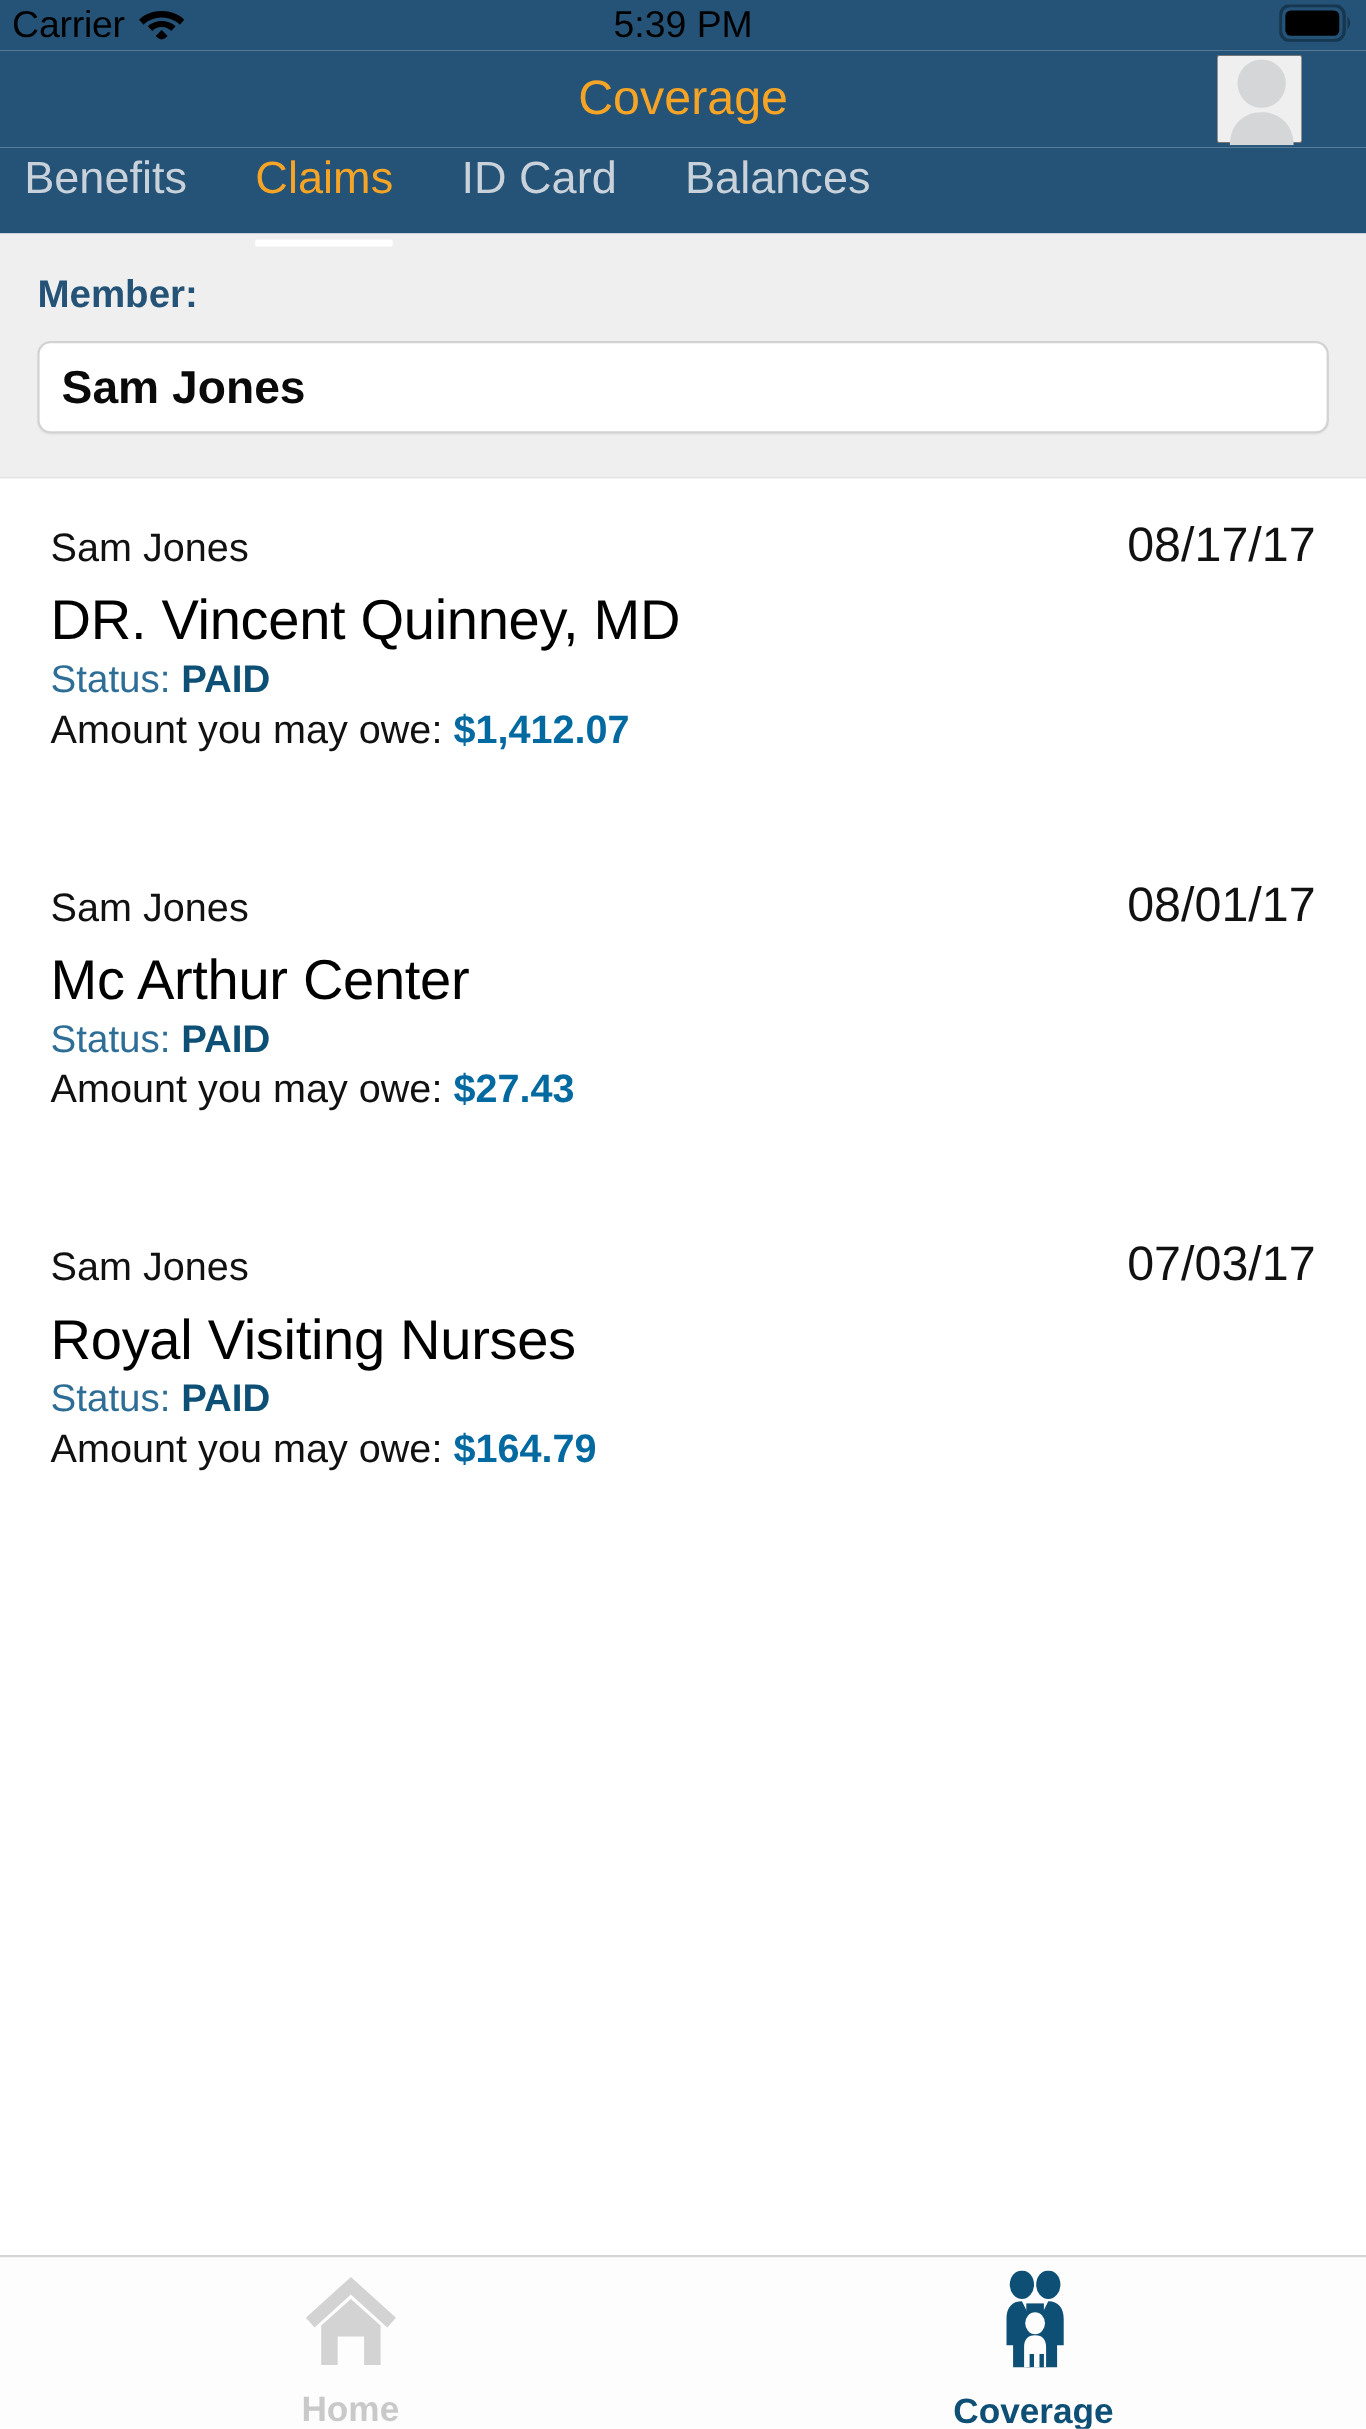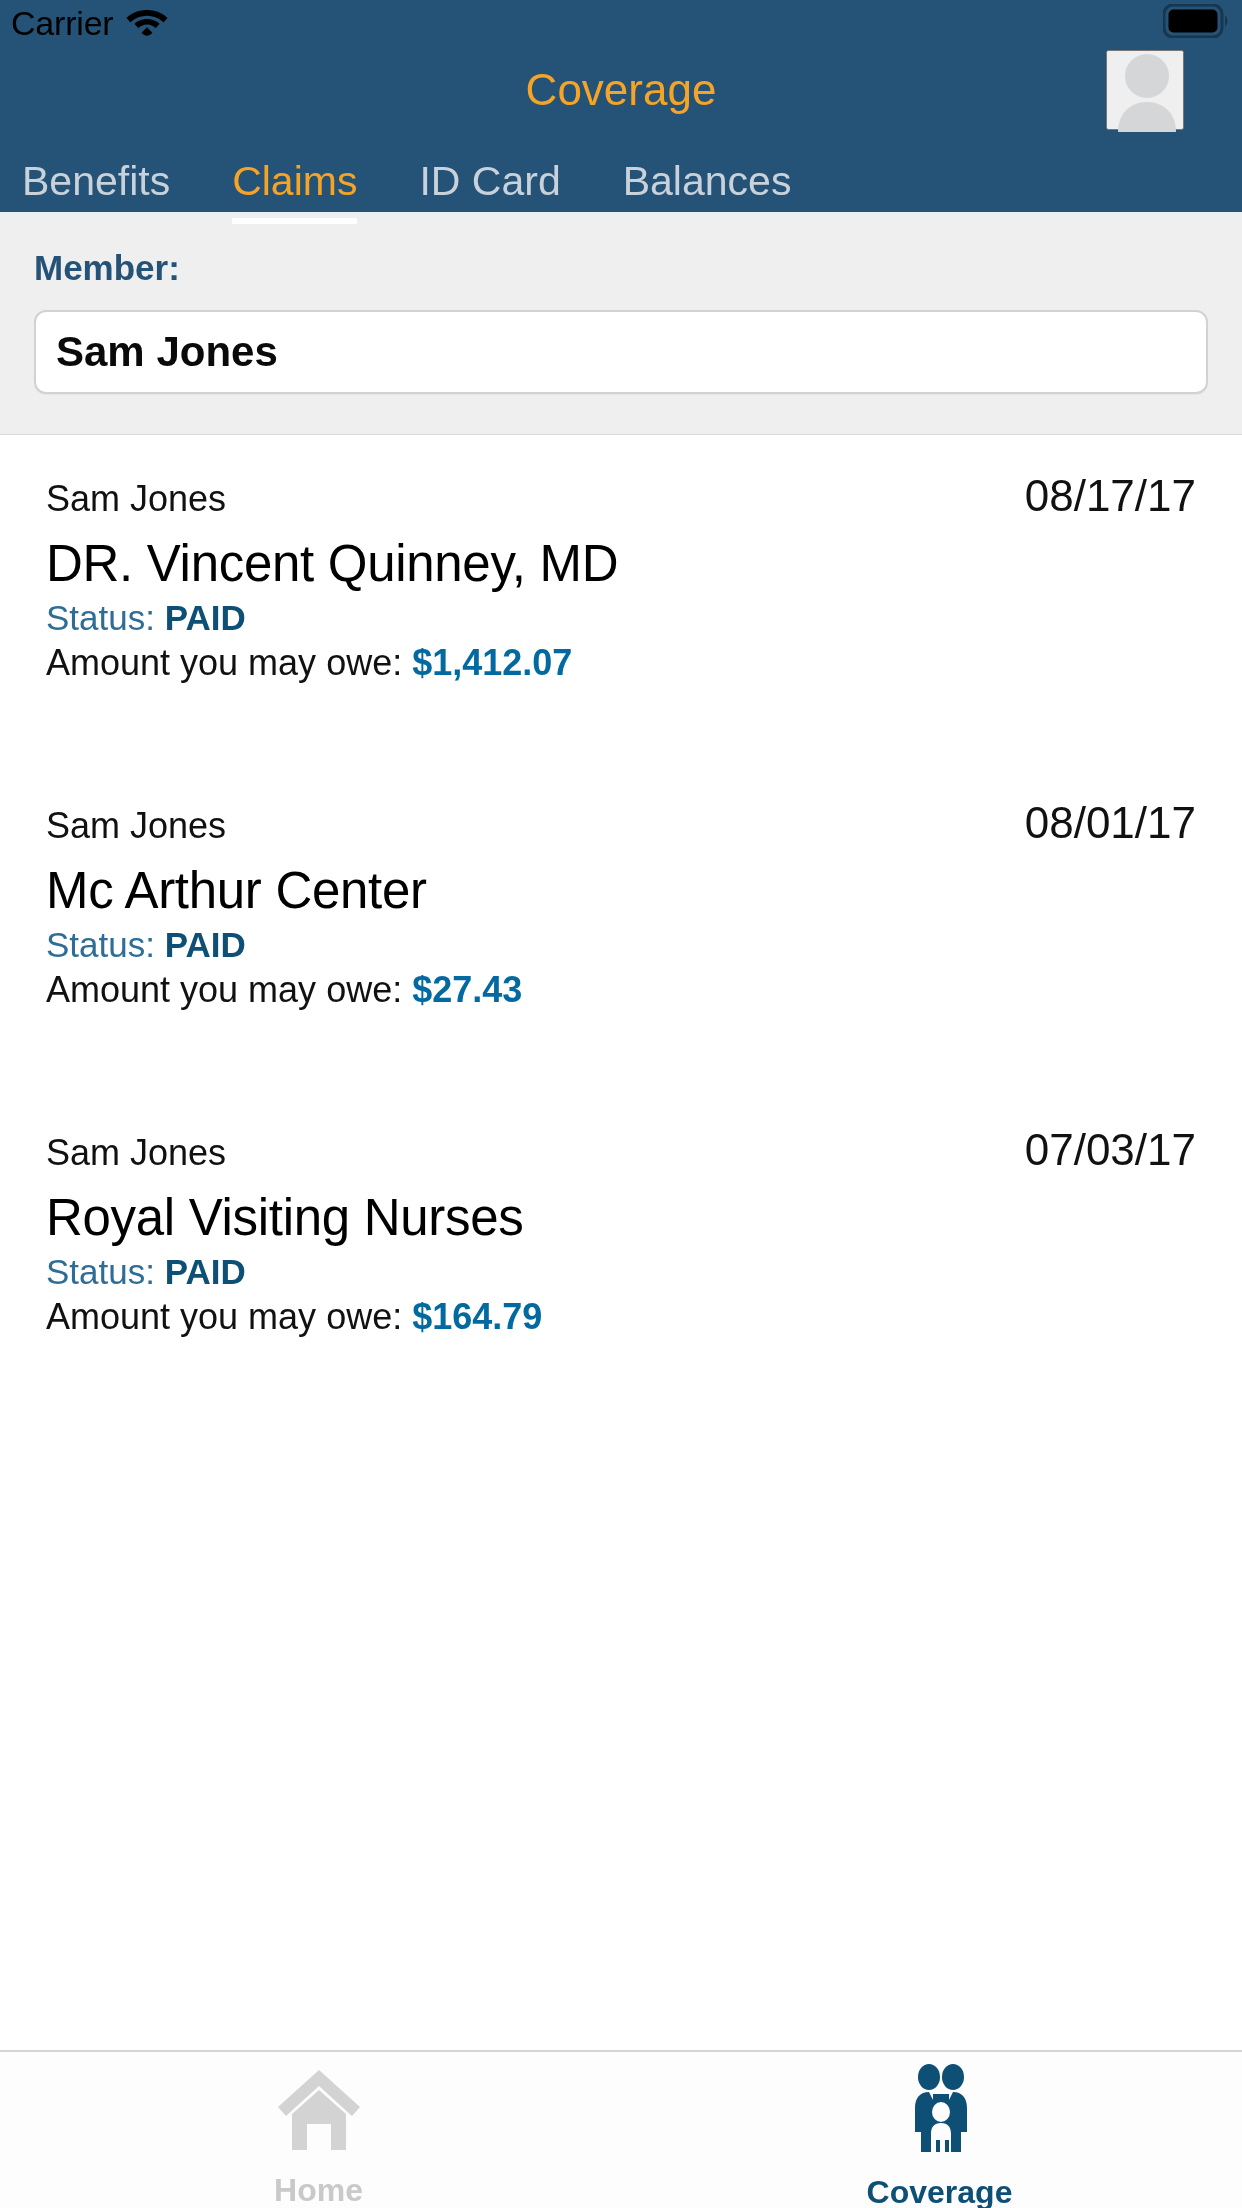--- a/index.html
+++ b/index.html
@@ -44,21 +44,21 @@
     height:78px; display:flex; align-items:flex-start;
     padding:0 22px; position:relative;
   }
   .tab {
     position:relative; height:78px;
     display:flex; align-items:flex-start; padding-top:4px;
     margin-right:62px;
     background:none; border:none; cursor:pointer;
   }
   .tab-label {
-    font-size:41px; color:#C9D2DA; font-weight:400; white-space:nowrap;margin-top:20px;
+    font-size:41px; color:#C9D2DA; font-weight:400; white-space:nowrap;
   }
   .tab.active .tab-label { color:#F5A425; }
   .tab.active::after {
     content:""; position:absolute; left:0; right:0; bottom:-12px;
     height:6px; background:#ffffff; border-radius:1px;
   }
 
   
   .member-panel {
     background:#EFEFEF; flex:0 0 auto;
@@ -122,20 +122,21 @@
     <div class="sb-left">
       <span class="sb-carrier">Carrier</span>
       <span class="wifi-icon">
         <svg width="42" height="32" viewBox="0 0 42 32">
           <path d="M21 5 C11 5 3.5 9.5 0.5 13 L4.5 17.5 C7 14.5 13.5 10.8 21 10.8 C28.5 10.8 35 14.5 37.5 17.5 L41.5 13 C38.5 9.5 31 5 21 5 Z" fill="#000"></path>
           <path d="M21 14 C15.5 14 10.8 16.4 8.4 18.8 L12.4 23.2 C14 21.4 17.2 19.6 21 19.6 C24.8 19.6 28 21.4 29.6 23.2 L33.6 18.8 C31.2 16.4 26.5 14 21 14 Z" fill="#000"></path>
           <path d="M21 22.2 L15.6 27.8 C17.1 29.4 19 30.8 21 30.8 C23 30.8 24.9 29.4 26.4 27.8 Z" fill="#000"></path>
         </svg>
       </span>
     </div>
+    <div class="sb-time">5:39 PM</div>
     <div class="sb-right">
       <span>
         <svg width="68" height="34" viewBox="0 0 68 34">
           <rect x="1" y="1" width="58" height="32" rx="9" ry="9" fill="none" stroke="#16374f" stroke-width="3"></rect>
           <rect x="5.5" y="5.5" width="49" height="23" rx="5" ry="5" fill="#000"></rect>
           <path d="M62 11 q5 6 0 12 Z" fill="#16374f"></path>
         </svg>
       </span>
     </div>
   </div>

